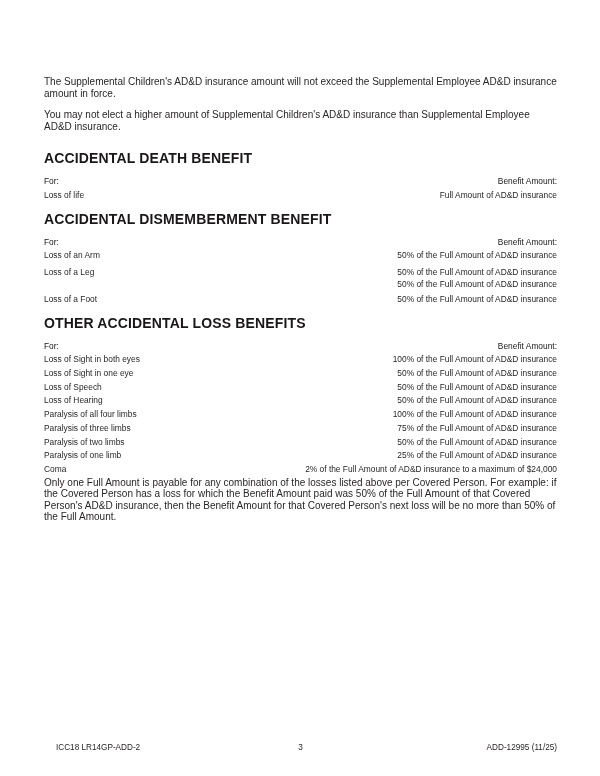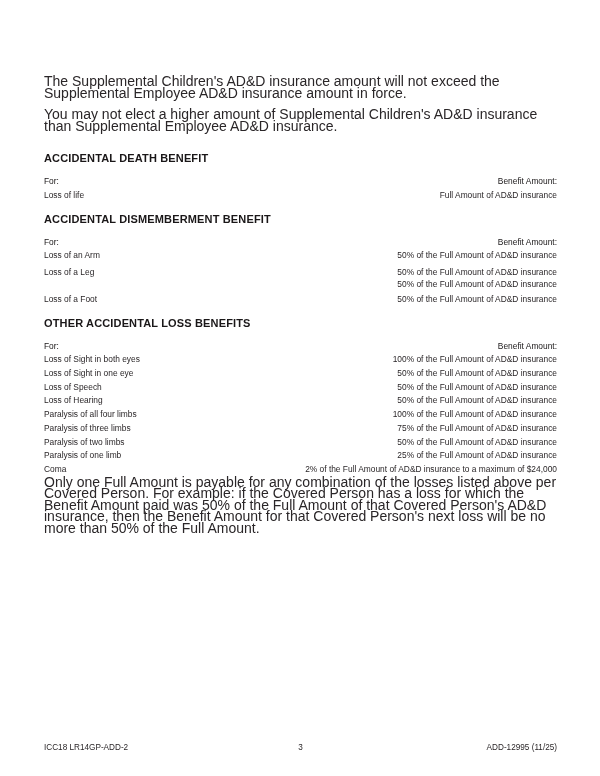--- a/index.html
+++ b/index.html
@@ -24,31 +24,31 @@
     overflow: hidden;
   }
   .content {
     position: absolute;
     left: 44px;
     top: 76px;
     width: 513px;
   }
   p.para {
     margin: 0 0 10px 0;
-    font-size: 14px;
+    font-size: 10px;
     line-height: 11.6px;
     text-align: left;
     color: #2a2628;
   }
   p.para.tail {
     margin-bottom: 0;
   }
   h2.section {
     margin: 0;
-    font-size: 11px;
+    font-size: 14px;
     font-weight: bold;
     letter-spacing: 0.15px;
     color: #1a1718;
     line-height: 12px;
   }
   .spacer-before-section { height: 10px; }
   .spacer-after-section { height: 10px; }
 
   .table {
     width: 100%;
@@ -96,21 +96,21 @@
     line-height: 11px;
     color: #2a2628;
   }
   .footer-inner {
     position: relative;
     display: block;
     height: 11px;
   }
   .footer-left {
     position: absolute;
-    left: 0;
+    left: 12px;
     top: 0;
     white-space: nowrap;
   }
   .footer-center {
     position: absolute;
     left: 0;
     right: 0;
     top: 0;
     text-align: center;
   }

